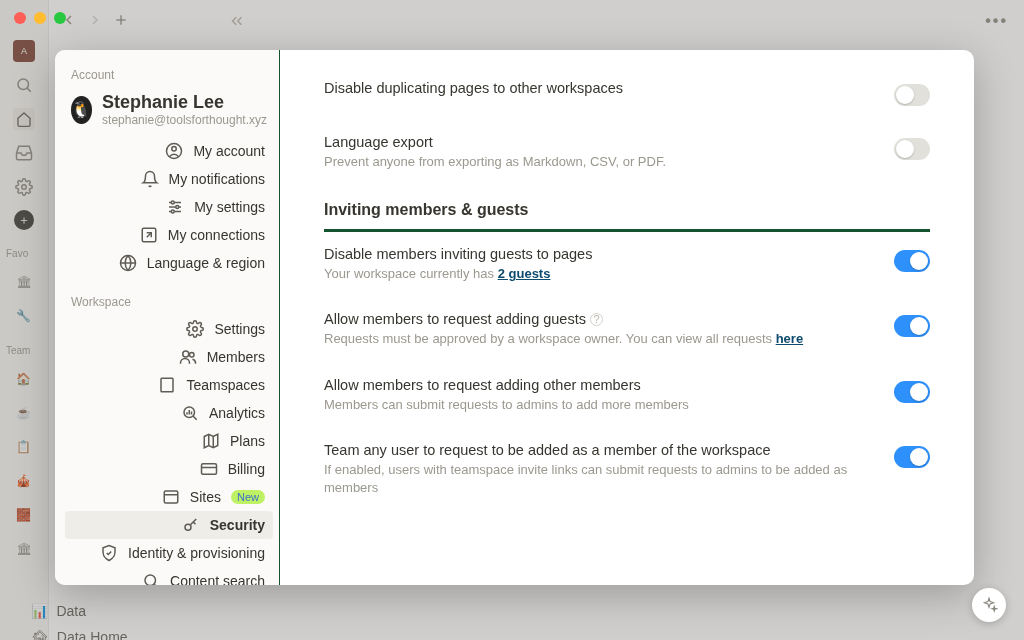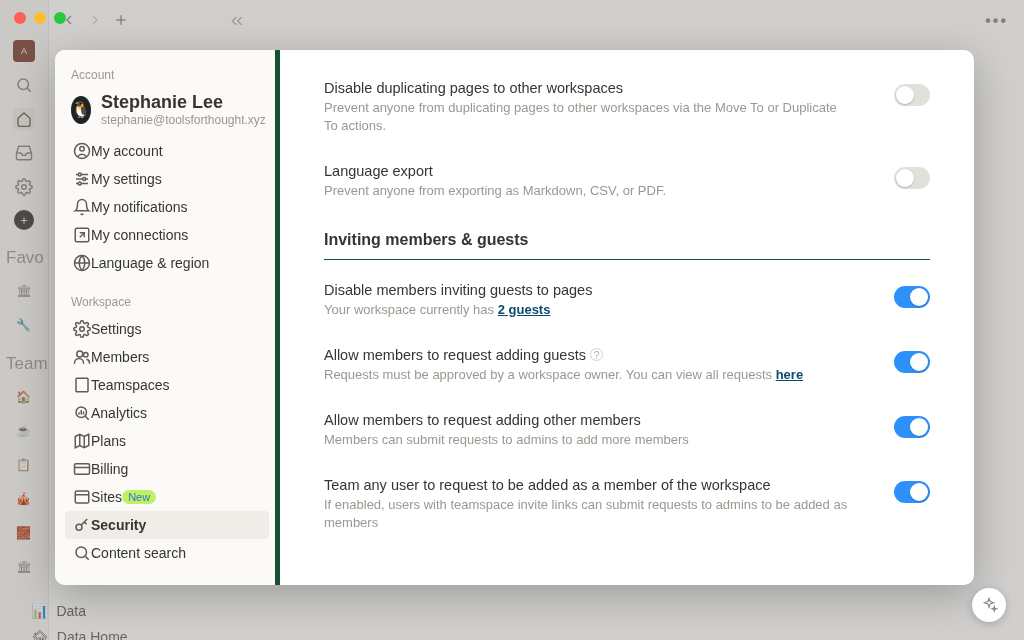--- a/index.html
+++ b/index.html
@@ -5,47 +5,47 @@
   * { box-sizing: border-box; margin: 0; padding: 0; }
   html, body { width: 1024px; height: 640px; overflow: hidden; font-family: -apple-system, BlinkMacSystemFont, "Segoe UI", Helvetica, Arial, sans-serif; background: #f2f1ee; }
   
   .mac-dots { position: absolute; top: 12px; left: 14px; display: flex; gap: 8px; z-index: 5; }
   .mac-dots span { width: 12px; height: 12px; border-radius: 50%; display: block; }
   .dot-red { background: #ff5f57; } .dot-yellow { background: #febc2e; } .dot-green { background: #28c840; }
   
   .app-bg { position: absolute; inset: 0; display: flex; }
   .bg-rail { width: 48px; background: #f7f6f3; display: flex; flex-direction: column; align-items: center; padding-top: 40px; gap: 12px; color: #8a877f; font-size: 12px; }
   .bg-rail .ico { width: 22px; height: 22px; display:flex; align-items:center; justify-content:center; border-radius:4px; }
-  .bg-rail .label { font-size: 17px; color: #9b988f; margin-top: 6px; align-self: flex-start; padding-left: 6px; }
+  .bg-rail .label { font-size: 10px; color: #9b988f; margin-top: 6px; align-self: flex-start; padding-left: 6px; }
   .bg-main { flex: 1; background: #fff; border-left: 1px solid #e8e6e1; position: relative; }
   .bg-topbar { height: 40px; display:flex; align-items:center; padding: 0 12px; color:#8a877f; gap:10px; }
   .bg-side-list { position:absolute; left:0; top: 380px; width: 200px; padding-left: 12px; color:#5f5c55; font-size:14px; }
   .bg-side-list .row { display:flex; align-items:center; gap:8px; padding:5px 0; }
   .bg-more { position:absolute; top:12px; right:16px; color:#8a877f; letter-spacing:2px; font-weight:700; }
   .collapse { position:absolute; top:12px; left:228px; color:#b7b4ab; }
   .dim-overlay { position:absolute; inset:0; background: rgba(120,118,112,0.35); }
   
   .modal { position:absolute; top:50px; left:55px; right:50px; bottom:55px; background:#fff; border-radius:10px; box-shadow: 0 10px 40px rgba(0,0,0,0.25); display:flex; overflow:hidden; }
-  .modal-side { width:225px; background:#fbfaf8; border-right:5px solid #14532d; padding: 14px 6px 14px 10px; overflow:hidden; }
+  .modal-side { width:225px; background:#fbfaf8; border-right:1px solid #14532d; padding: 14px 6px 14px 10px; overflow:hidden; }
   .section-label { font-size:12px; color:#9b988f; font-weight:500; padding:4px 6px 6px; }
   .profile { display:flex; gap:10px; padding:4px 6px 10px; align-items:center; }
   .avatar { width:28px; height:28px; border-radius:50%; background:#222; display:flex; align-items:center; justify-content:center; font-size:16px; }
   .profile .name { font-size:18px; font-weight:600; color:#37352f; }
   .profile .email { font-size:12px; color:#9b988f; }
-  .nav-item { display:flex; align-items:center; gap:0; padding:5px 8px; border-radius:4px; color:#37352f; font-size:14px; cursor:pointer; }
+  .nav-item { display:flex; align-items:center; gap:10px; padding:5px 8px; border-radius:4px; color:#37352f; font-size:14px; cursor:pointer;justify-content:flex-end; }
   .nav-item.active { background:#efede7; font-weight:600; }
   .nav-item .ico { width:18px; height:18px; display:flex; align-items:center; justify-content:center; color:#5f5c55; flex-shrink:0; }
   .badge-new { font-size:11px; background:#bef264; color:#3a71c9; padding:1px 6px; border-radius:10px; font-weight:500; }
   .modal-content { flex:1; padding: 16px 44px 20px 44px; overflow:auto; color:#37352f; }
   .setting { display:flex; align-items:flex-start; justify-content:space-between; padding: 14px 0; gap: 42px; }
   .setting .txt { flex:1; }
   .setting .title { font-size:14.5px; color:#37352f; margin-bottom:3px; }
   .setting .desc { font-size:13px; color:#9b988f; line-height:1.4; }
   .desc a { color:#0c4a6e; text-decoration: underline; font-weight: bold; }
-  h3.sect { font-size:16px; font-weight:600; margin-top:16px; margin-bottom:8px; padding-bottom:10px; border-bottom:1px solid #14532d; }
+  h3.sect { font-size:16px; font-weight:600; margin-top:16px; margin-bottom:0; padding-bottom:10px; border-bottom:3px solid #14532d; }
   
   .toggle { width:36px; height:22px; border-radius:11px; position:relative; flex-shrink:0; margin-top:4px; cursor:pointer; }
   .toggle .knob { position:absolute; top:2px; width:18px; height:18px; border-radius:50%; background:#fff; box-shadow:0 1px 2px rgba(0,0,0,0.2); }
   .toggle.off { background:#e2e0da; } .toggle.off .knob { left:2px; }
   .toggle.on { background:#2e90fa; } .toggle.on .knob { right:2px; }
   
   .fab { position:absolute; right:18px; bottom:18px; width:34px; height:34px; border-radius:50%; background:#fff; box-shadow:0 2px 8px rgba(0,0,0,0.2); display:flex; align-items:center; justify-content:center; color:#8a877f; z-index:3; }
   .help-ico { font-size:11px; color:#b7b4ab; border:1px solid #d5d2ca; border-radius:50%; width:13px; height:13px; display:inline-flex; align-items:center; justify-content:center; margin-left:4px; vertical-align:1px; }
   svg { display:block; }
 </style>
@@ -147,38 +147,38 @@
             <circle cx="12" cy="12" r="10"></circle>
             <circle cx="12" cy="9" r="3"></circle>
             <path d="M6.2 19.5a7 7 0 0111.6 0"></path>
           </svg>
         </span>
         <span>My account</span>
       </div>
     <div class="nav-item">
         <span class="ico">
           <svg width="18" height="18" viewBox="0 0 24 24" fill="none" stroke="currentColor" stroke-width="2">
+            <path d="M18 8a6 6 0 00-12 0c0 7-3 9-3 9h18s-3-2-3-9"></path>
+            <path d="M13.7 21a2 2 0 01-3.4 0"></path>
+          </svg>
+        </span>
+        <span>My notifications</span>
+      </div>
+    <div class="nav-item">
+        <span class="ico">
+          <svg width="18" height="18" viewBox="0 0 24 24" fill="none" stroke="currentColor" stroke-width="2">
             <line x1="4" y1="6" x2="20" y2="6"></line>
             <line x1="4" y1="12" x2="20" y2="12"></line>
             <line x1="4" y1="18" x2="20" y2="18"></line>
             <circle cx="9" cy="6" r="2" fill="#fbfaf8"></circle>
             <circle cx="15" cy="12" r="2" fill="#fbfaf8"></circle>
             <circle cx="9" cy="18" r="2" fill="#fbfaf8"></circle>
           </svg>
         </span>
         <span>My settings</span>
-      </div>
-    <div class="nav-item">
-        <span class="ico">
-          <svg width="18" height="18" viewBox="0 0 24 24" fill="none" stroke="currentColor" stroke-width="2">
-            <path d="M18 8a6 6 0 00-12 0c0 7-3 9-3 9h18s-3-2-3-9"></path>
-            <path d="M13.7 21a2 2 0 01-3.4 0"></path>
-          </svg>
-        </span>
-        <span>My notifications</span>
       </div>
     <div class="nav-item">
         <span class="ico">
           <svg width="18" height="18" viewBox="0 0 24 24" fill="none" stroke="currentColor" stroke-width="2">
             <rect x="3" y="3" width="18" height="18" rx="2"></rect>
             <line x1="9" y1="15" x2="15" y2="9"></line>
             <polyline points="9 9 15 9 15 15"></polyline>
           </svg>
         </span>
         <span>My connections</span>
@@ -275,34 +275,42 @@
           <svg width="18" height="18" viewBox="0 0 24 24" fill="none" stroke="currentColor" stroke-width="2">
             <circle cx="8" cy="15" r="4"></circle>
             <path d="M10.9 12.1L19 4M15 8l3 3"></path>
           </svg>
         </span>
         <span>Security</span>
       </div>
     <div class="nav-item">
         <span class="ico">
           <svg width="18" height="18" viewBox="0 0 24 24" fill="none" stroke="currentColor" stroke-width="2">
+            <path d="M12 22s8-4 8-11V5l-8-3-8 3v6c0 7 8 11 8 11z"></path>
+            <polyline points="9 12 11 14 15 10"></polyline>
+          </svg>
+        </span>
+        <span>Identity &amp; provisioning</span>
+      </div>
+    <div class="nav-item">
+        <span class="ico">
+          <svg width="18" height="18" viewBox="0 0 24 24" fill="none" stroke="currentColor" stroke-width="2">
             <circle cx="11" cy="11" r="7"></circle>
             <line x1="21" y1="21" x2="16.5" y2="16.5"></line>
           </svg>
         </span>
         <span>Content search</span>
       </div>
 
   </div>
 
   <div class="modal-content">
     <div class="setting">
       <div class="txt">
         <div class="title">Disable duplicating pages to other workspaces</div>
-        <div class="desc">Prevent anyone from duplicating pages to other workspaces via the Move To or Duplicate To actions.</div>
       </div>
       <div class="toggle off">
           <div class="knob"></div>
         </div>
     </div>
 
     <div class="setting">
       <div class="txt">
         <div class="title">Language export</div>
         <div class="desc">Prevent anyone from exporting as Markdown, CSV, or PDF.</div>

